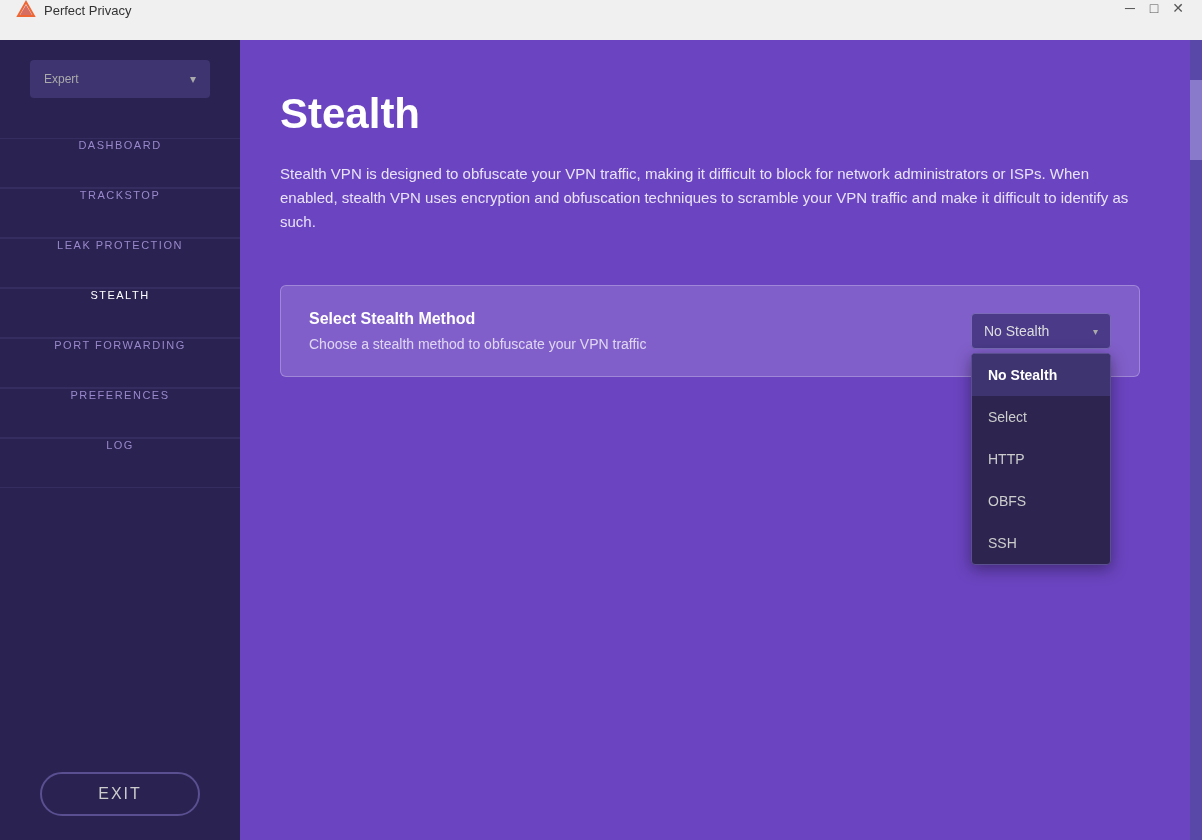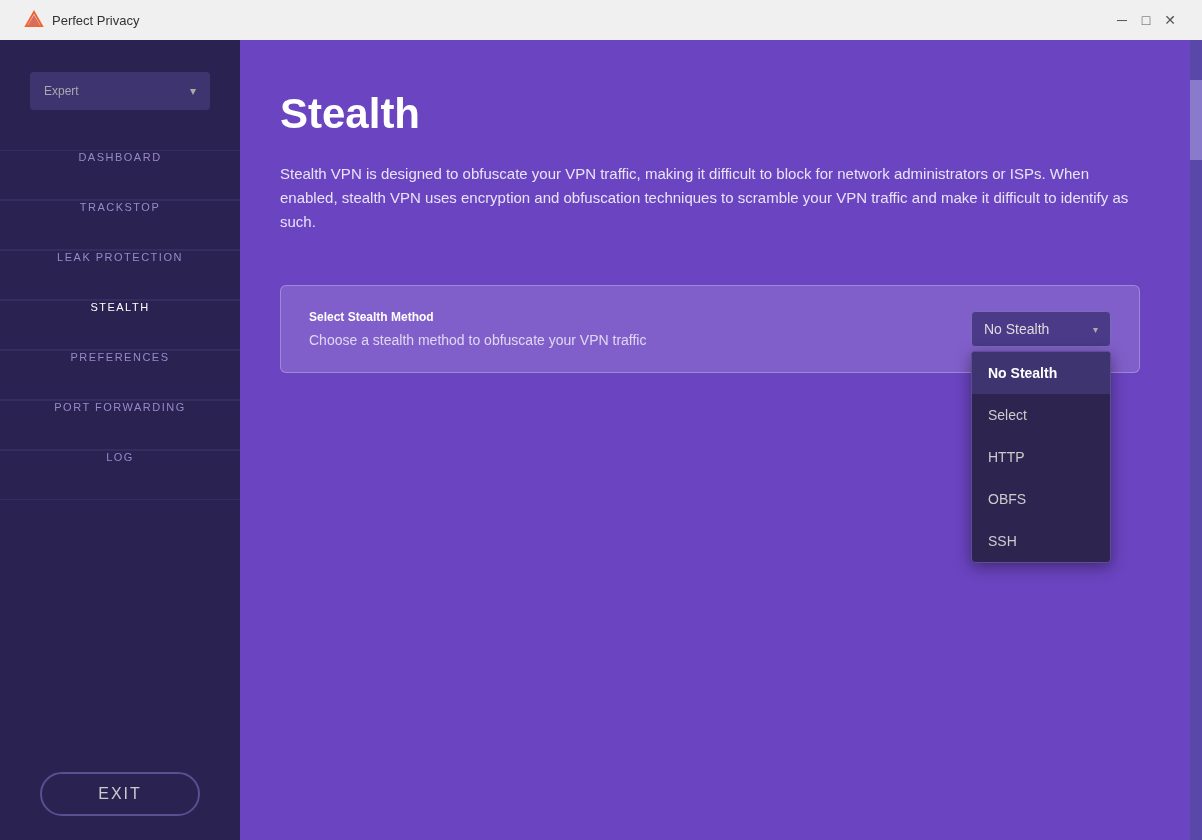--- a/index.html
+++ b/index.html
@@ -12,23 +12,23 @@
       overflow: hidden;
       position: relative;
     }
 
     
     .titlebar {
       width: 100%;
       height: 40px;
       background: #f0f0f0;
       display: flex;
-      align-items: center;
+      align-items: flex-start;
       justify-content: space-between;
-      padding: 0 24px;
+      padding: 0 16px;
       position: absolute;
       top: 0;
       left: 0;
       z-index: 100;
     }
 
     .titlebar-left {
       display: flex;
       align-items: center;
       gap: 8px;
@@ -74,21 +74,21 @@
     }
 
     
     .sidebar {
       width: 240px;
       height: 100%;
       background: #2a2250;
       display: flex;
       flex-direction: column;
       align-items: center;
-      padding-top: 32px;
+      padding-top: 20px;
       flex-shrink: 0;
     }
 
     .expert-dropdown {
       width: 180px;
       height: 38px;
       background: #3d3470;
       border: none;
       border-radius: 4px;
       color: #ccc;
@@ -180,21 +180,21 @@
       padding: 24px 28px;
       display: flex;
       align-items: center;
       justify-content: space-between;
       max-width: 860px;
       position: relative;
     }
 
     .stealth-card-left h3 {
       color: #fff;
-      font-size: 12px;
+      font-size: 16px;
       font-weight: 600;
       margin-bottom: 8px;
     }
 
     .stealth-card-left p {
       color: rgba(255,255,255,0.75);
       font-size: 14px;
     }
 
     
@@ -302,24 +302,24 @@
       <div class="nav-item">
         <span>TRACKSTOP</span>
       </div>
       <div class="nav-item">
         <span>LEAK PROTECTION</span>
       </div>
       <div class="nav-item active">
         <span>STEALTH</span>
       </div>
       <div class="nav-item">
+        <span>PORT FORWARDING</span>
+      </div>
+      <div class="nav-item">
         <span>PREFERENCES</span>
-      </div>
-      <div class="nav-item">
-        <span>PORT FORWARDING</span>
       </div>
       <div class="nav-item">
         <span>LOG</span>
       </div>
     </div>
 
     <button class="exit-btn">EXIT</button>
   </div>
 
   <div class="content">

